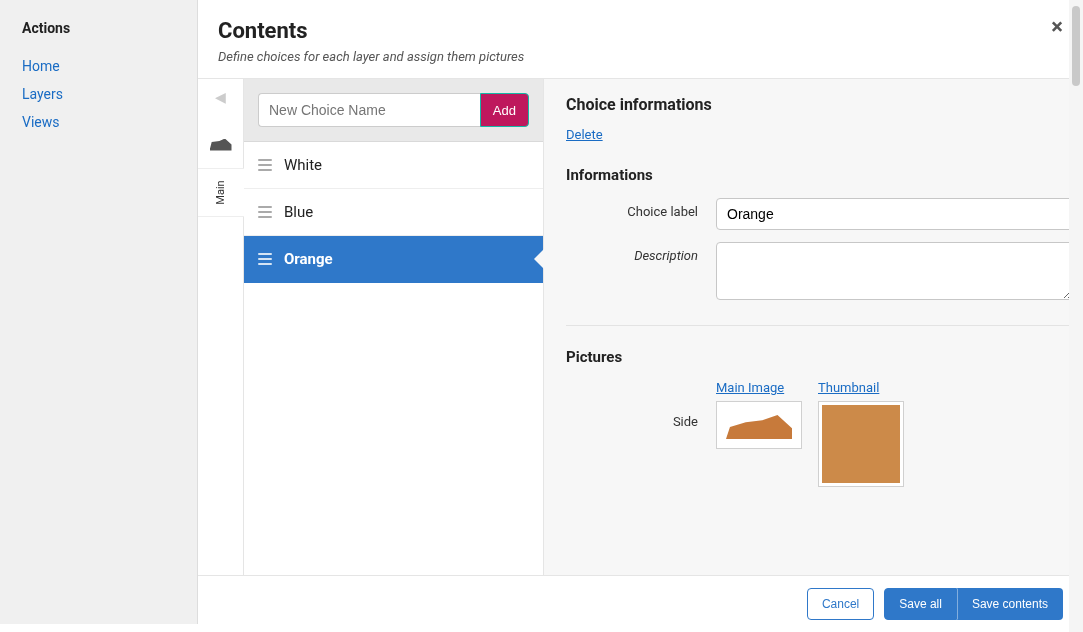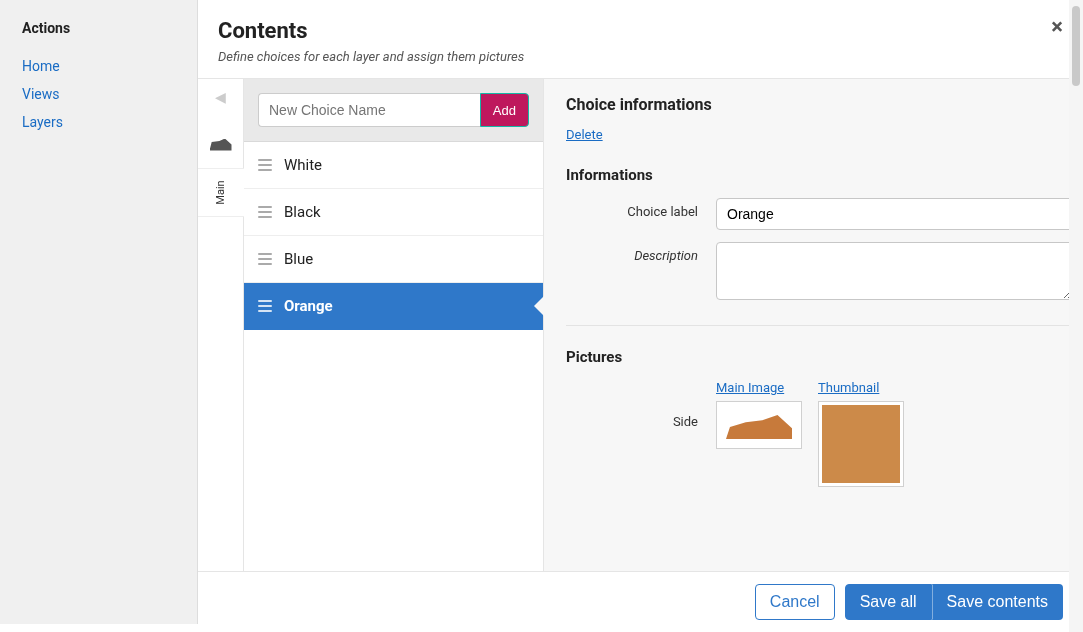--- a/index.html
+++ b/index.html
@@ -234,21 +234,21 @@
   }
 
   
   .footer {
     flex: 0 0 auto;
     padding: 12px 20px;
     display: flex; justify-content: flex-end; gap: 0;
     background: #fff;
   }
   .btn {
-    font-size: 16px; border-radius: 4px;
+    font-size: 12px; border-radius: 4px;
     padding: 8px 14px; cursor: pointer;
     border: 1px solid #2f78c9;
   }
   .btn-outline { background: #fff; color: #2f78c9; }
   .btn-fill { background: #2f78c9; color: #fff; }
   .btn-group .btn:first-child { border-radius: 4px 0 0 4px; }
   .btn-group .btn:last-child { border-radius: 0 4px 4px 0; }
   .btn-group .btn:not(:first-child) { border-left: 1px solid rgba(255,255,255,0.4); }
   .btn-group { display: flex; margin-left: 10px; border-radius: 14px; }
 
@@ -261,22 +261,22 @@
     position: absolute; right: 3px; top: 6px; width: 8px; height: 80px;
     background: #c9c9c9; border-radius: 4px;
   }
 </style>
 </head>
 <body>
 
 <nav class="sidebar">
   <h4>Actions</h4>
   <a class="nav-item">Home</a>
+  <a class="nav-item">Layers</a>
   <a class="nav-item">Views</a>
-  <a class="nav-item">Layers</a>
 </nav>
 
 <div class="main">
 
   <div class="header">
     <h1>Contents</h1>
     <div class="subtitle">Define choices for each layer and assign them pictures</div>
     <div class="close">×</div>
   </div>
 
@@ -298,28 +298,20 @@
         <button class="add-btn">Add</button>
       </div>
 
       <div class="choice-item">
         <span class="drag-icon">
             <span></span>
             <span></span>
             <span></span>
           </span>
         <span>White</span>
-      </div>
-      <div class="choice-item">
-        <span class="drag-icon">
-            <span></span>
-            <span></span>
-            <span></span>
-          </span>
-        <span>Black</span>
       </div>
       <div class="choice-item">
         <span class="drag-icon">
             <span></span>
             <span></span>
             <span></span>
           </span>
         <span>Blue</span>
       </div>
       <div class="choice-item active">

